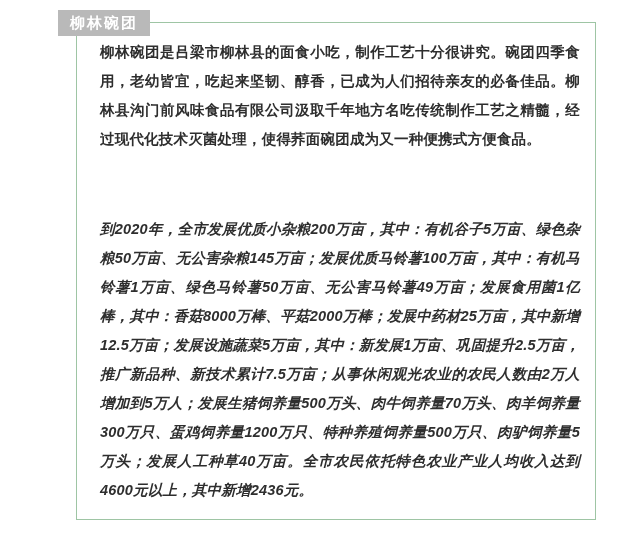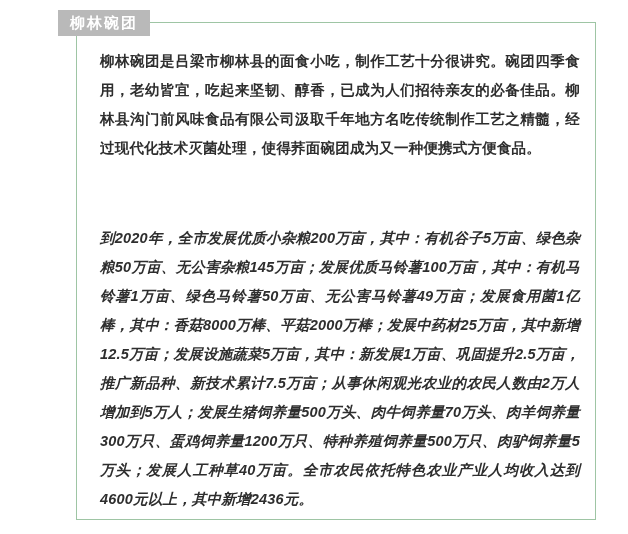--- a/index.html
+++ b/index.html
@@ -46,21 +46,21 @@
     height: 498px;
     border: 1px solid #9ec5a4;
     box-sizing: border-box;
     background: #ffffff;
     z-index: 1;
   }
 
   .inner {
     position: absolute;
     left: 100px;
-    top: 47px;
+    top: 38px;
     width: 480px;
     z-index: 2;
   }
 
   .para {
     margin: 0;
     color: #2e2e2e;
     font-size: 14.5px;
     line-height: 29px;
     font-weight: bold;

